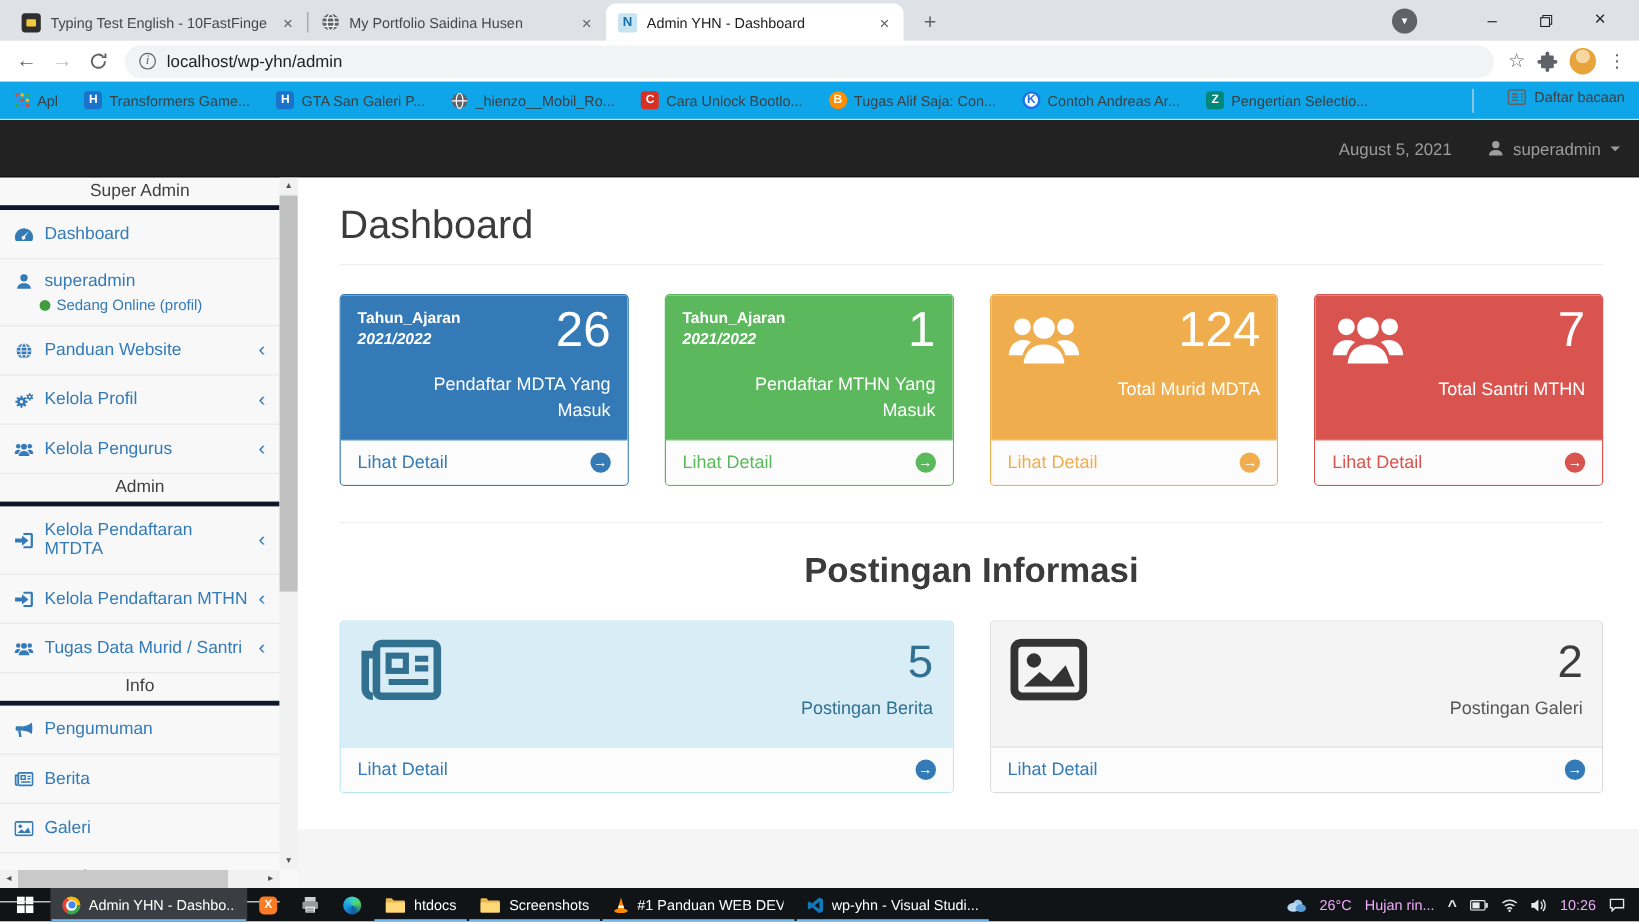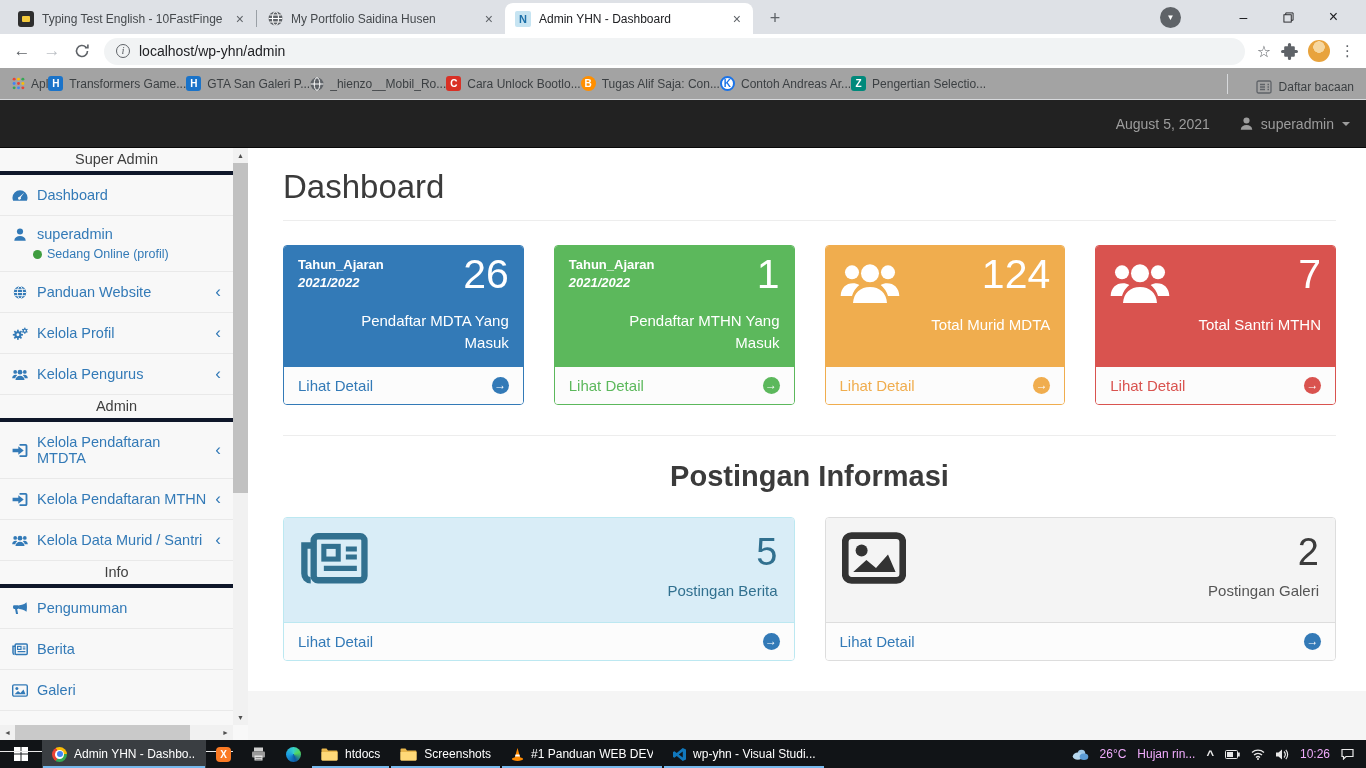--- a/index.html
+++ b/index.html
@@ -34,28 +34,28 @@
   .url-info { font-size:11px; color:#5f6368; border:1.3px solid #5f6368; border-radius:50%;
               width:14px; height:14px; line-height:11px; text-align:center;
               font-family:"Liberation Serif",serif; font-style:italic; flex:none;}
   .url-text { font-size:14px; color:#202124; }
   .tb-right { display:flex; align-items:center; gap:10px; padding:0 4px; }
   .star { font-size:16px; color:#5f6368; }
   .avatar { width:22px; height:22px; border-radius:50%;
             background:radial-gradient(circle at 50% 32%, #f6d7a0 0 30%, #e8a33d 32%); }
   .kebab { font-size:15px; color:#5f6368; width:14px; text-align:center; }
 
-  .bookmarks { height:32px; background:#a3a3a3; display:flex; align-items:center; padding:0 12px; 
+  .bookmarks { height:32px; background:#0ea5e9; display:flex; align-items:center; padding:0 12px; gap:22px;
                font-size:12px; color:#3c4043; border-bottom:1px solid #d7d9dc; }
   .bm { display:flex; align-items:center; gap:6px; white-space:nowrap; }
   .bm-sq { width:15px; height:15px; border-radius:3px; color:#fff; font-size:10px; font-weight:bold;
            display:flex; align-items:center; justify-content:center; flex:none; }
   .bm-circle { border-radius:50%; }
   .bm-ring { background:#fff !important; }
-  .reading { margin-left:auto; display:flex; align-items:flex-end; gap:7px; border-left:1px solid #d7d9dc;
+  .reading { margin-left:auto; display:flex; align-items:flex-start; gap:7px; border-left:1px solid #d7d9dc;
              padding-left:28px; height:20px; }
 
   
   .site-header { height:48px; background:#222; border-bottom:1px solid #090909; display:flex;
                  align-items:center; padding:0 16px; }
   .brand { color:#9d9d9d; font-size:18px; }
   .header-right { margin-left:auto; display:flex; align-items:center; gap:30px; color:#9d9d9d; font-size:14px; }
   .user-chip { display:flex; align-items:center; gap:8px; }
   .dcaret { width:0; height:0; border-left:4px solid transparent; border-right:4px solid transparent;
             border-top:4px solid #9d9d9d; display:inline-block; }
@@ -389,21 +389,21 @@
 
       <div class="srow">
         <svg class="icn" viewBox="0 0 18 13" fill="currentColor">
             <circle cx="3.6" cy="3.6" r="2.1"></circle>
             <path d="M.2 10.7C.3 8.3 1.8 6.9 3.9 6.9c.7 0 1.3.2 1.9.5a6.6 6.6 0 0 0-2.2 3.3z"></path>
             <circle cx="14.4" cy="3.6" r="2.1"></circle>
             <path d="M14.4 10.7a6.6 6.6 0 0 0-2.2-3.3c.6-.3 1.2-.5 1.9-.5 2.1 0 3.6 1.4 3.7 3.8z"></path>
             <circle cx="9" cy="3.9" r="2.7"></circle>
             <path d="M3.9 12.8c.2-3 2.2-4.8 5.1-4.8s4.9 1.8 5.1 4.8z"></path>
           </svg>
-        <span>Kelola Data Murid / Santri</span>
+        <span>Tugas Data Murid / Santri</span>
         <span class="chev">‹</span>
       </div>
 
       <div class="shead">Info</div>
 
       <div class="srow">
         <svg class="icn" viewBox="0 0 15 14" fill="currentColor">
             <path d="M14.5.2c.3 1.9.5 3.6.5 5.1 0 1.5-.2 3.2-.5 5.1C11.9 8.3 9.2 7.6 6.5 7.5v-4C9.2 3.4 11.9 2.7 14.5.2z"></path>
             <rect x="0" y="3.5" width="6.5" height="4" rx="1.2"></rect>
             <path d="M2.2 7.5h2.2l1 5.5H3.2z"></path>

